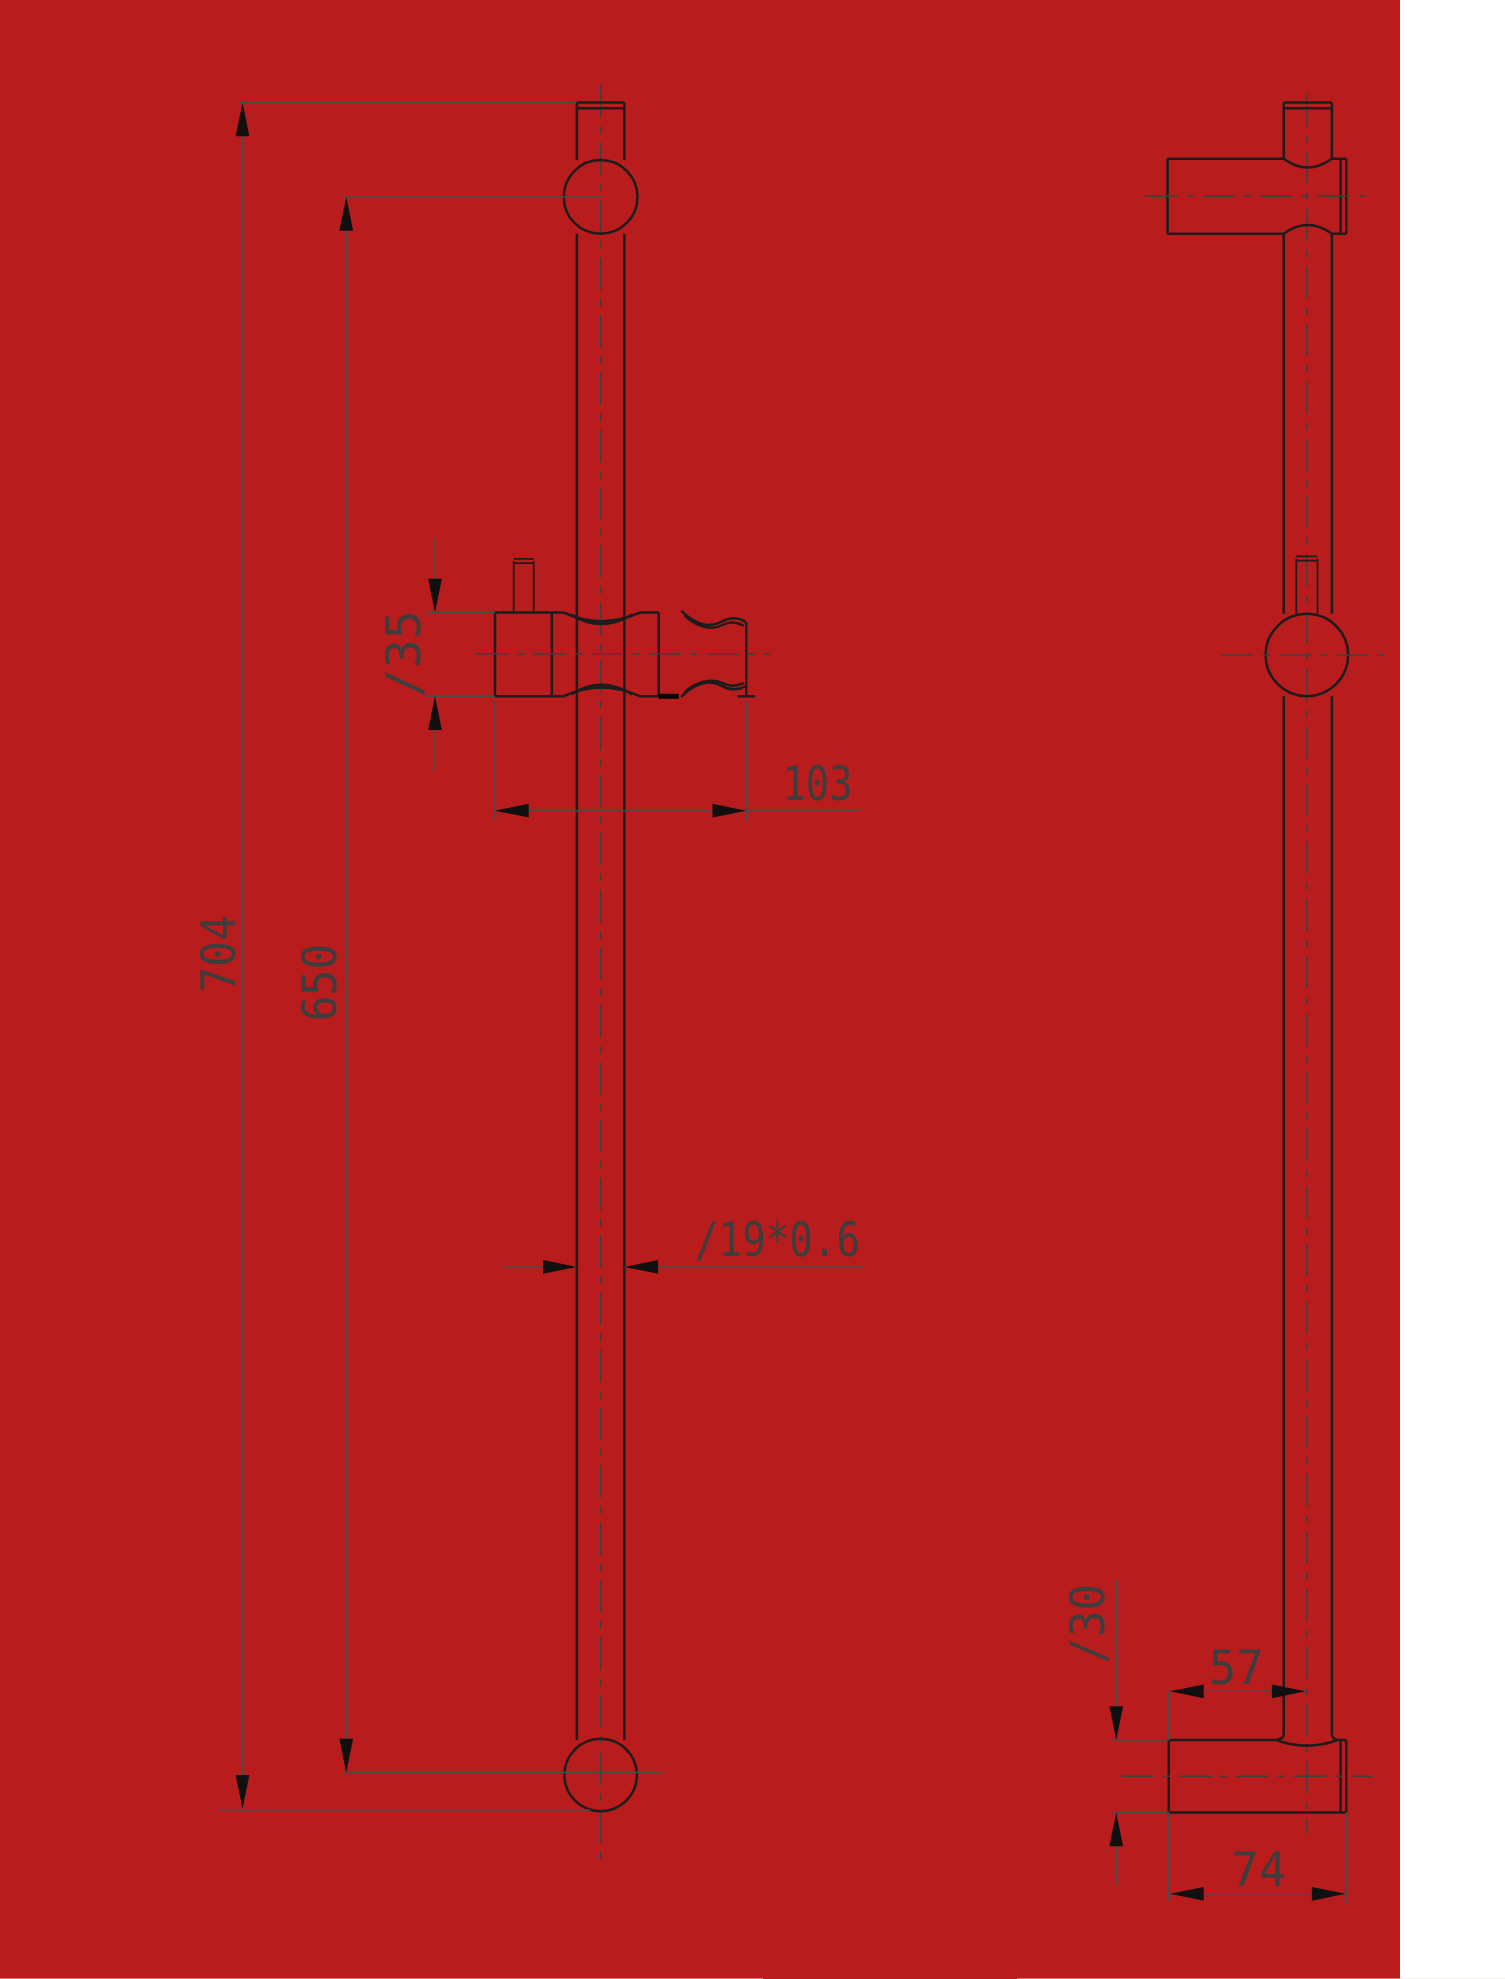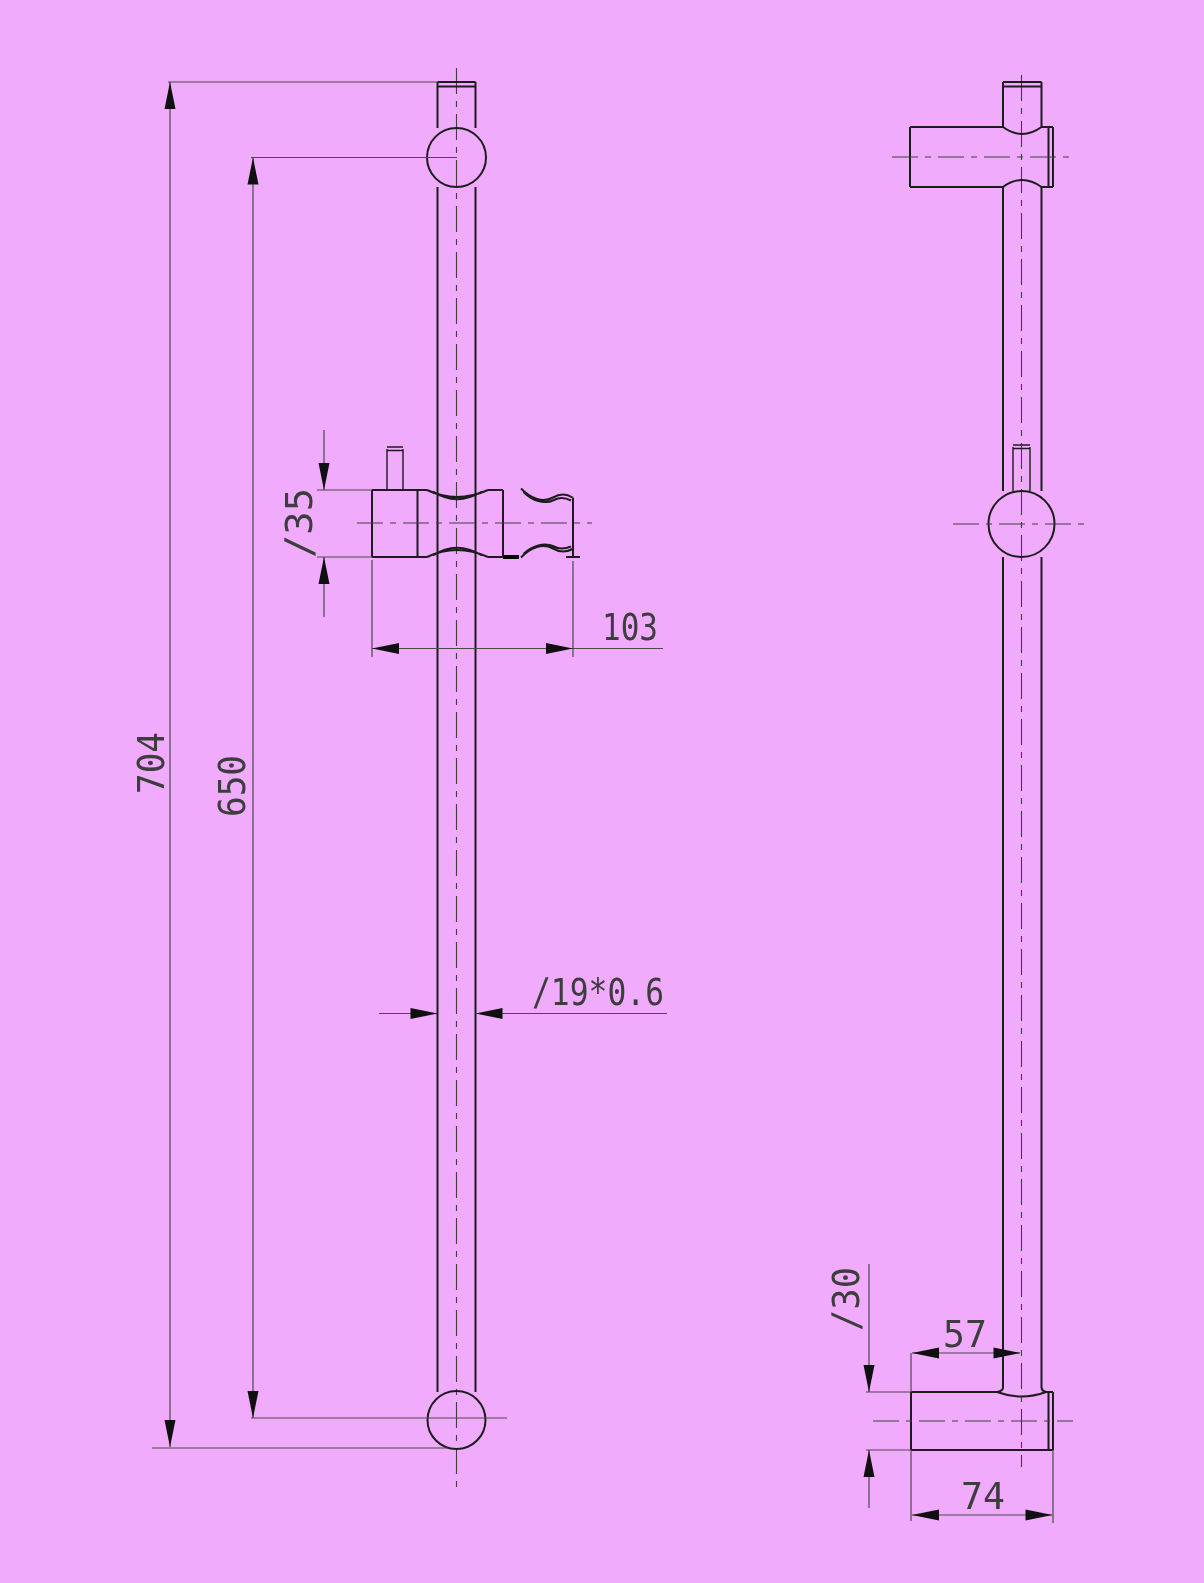--- a/index.html
+++ b/index.html
@@ -1,21 +1,22 @@
 <!DOCTYPE html>
 <html><head>
 <meta charset="utf-8">
 <style>
   html,body{margin:0;padding:0;background:#ffffff;}
   .canvas{
     position:relative;
-    width:1204px;
+    width:1096px;
     height:1583px;
-    background:#f0abfc;
+    background:#b91c1c;
     font-family:"DejaVu Sans Mono", monospace;
+    padding-left:24px;
   }
   svg{display:block;}
   .obj{stroke:#1c1c1c;stroke-width:2;fill:none;stroke-linecap:butt;}
   .obj-thin{stroke:#1c1c1c;stroke-width:1.4;fill:none;}
   .obj-bold{stroke:#000;stroke-width:4;fill:none;}
   .dim{stroke:#4a4a4a;stroke-width:1.2;fill:none;}
   .cl{stroke:#3f3f3f;stroke-width:1.1;fill:none;stroke-dasharray:26 7 6 7;}
   .arr{fill:#101010;stroke:none;}
   .dtext{
     font-family:"DejaVu Sans Mono", monospace;

